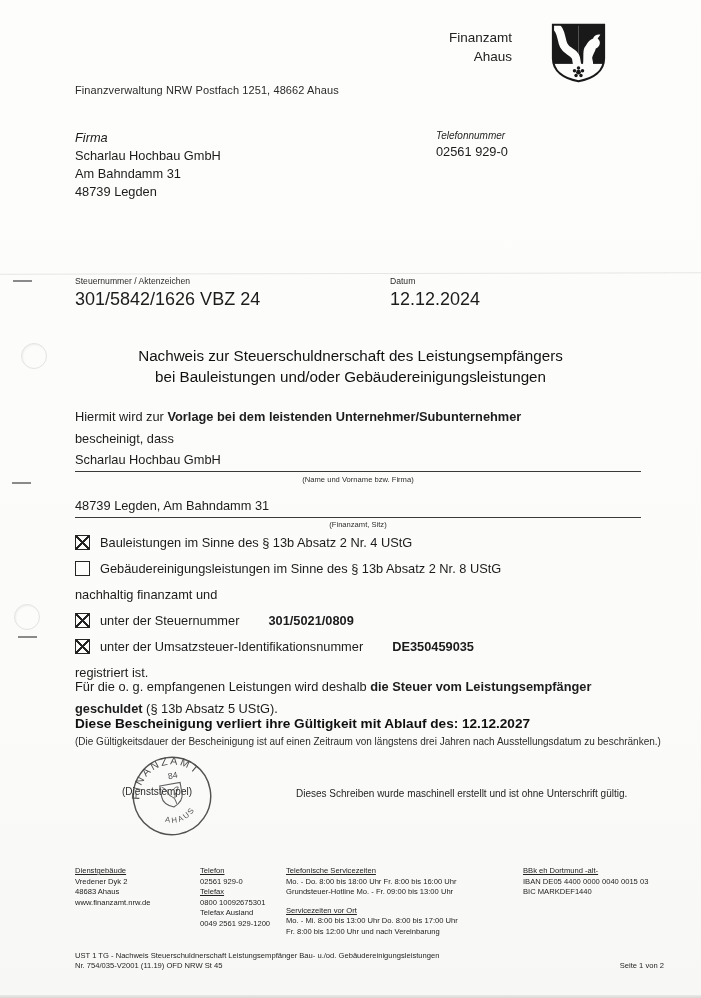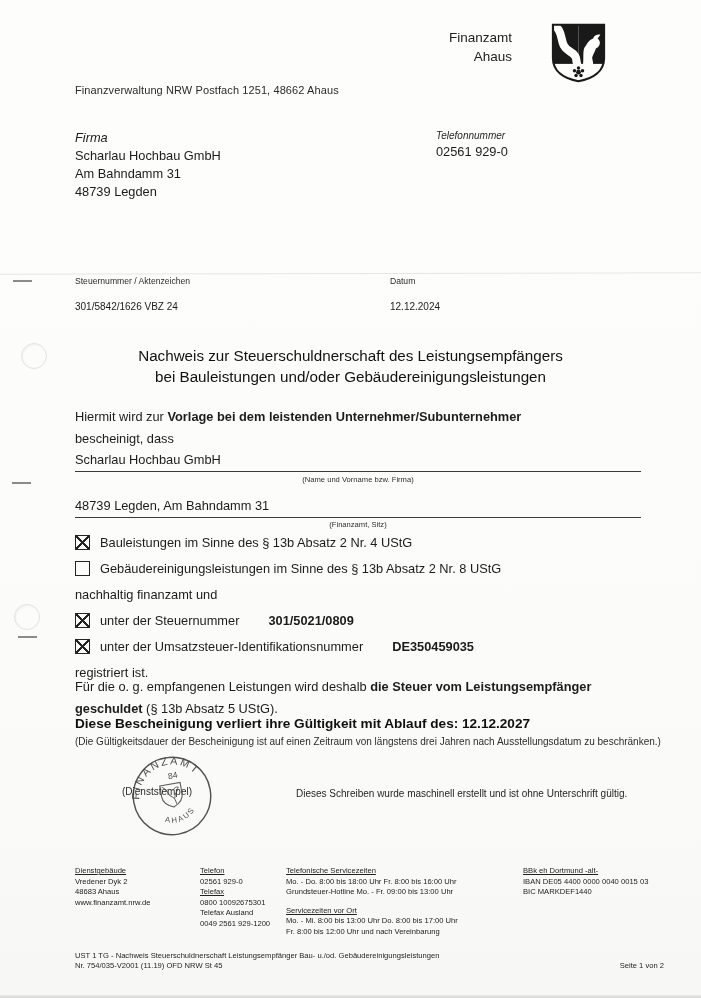--- a/index.html
+++ b/index.html
@@ -31,21 +31,21 @@
   .fold.f1 { left:13px; top:280px; }
   .fold.f2 { left:12px; top:482px; }
   .fold.f3 { left:18px; top:636px; }
   .hole { width:24px; height:24px; border-radius:50%;
           border:1px solid #e3e3e0; background:#fcfcfb;
           box-shadow:inset 1px 1px 2px rgba(0,0,0,0.05); }
   .hole.h1 { left:21px; top:343px; }
   .hole.h2 { left:14px; top:604px; }
 
   .refrow-label { font-size:8.6px; color:#2b2b2b; }
-  .refrow-value { font-size:10px; margin-top:15px; }
+  .refrow-value { font-size:18px; margin-top:3px; }
   .ref { left:75px; top:276px; }
   .dat { left:390px; top:276px; }
 
   .title { left:40px; top:345px; width:621px; text-align:center;
            font-size:15.2px; font-weight:normal; line-height:21px; color:#111; }
 
   .intro { left:75px; top:406px; width:566px; font-size:12.8px; line-height:22px; }
   .b { font-weight:bold; }
   .blockline { display:block; }
 

